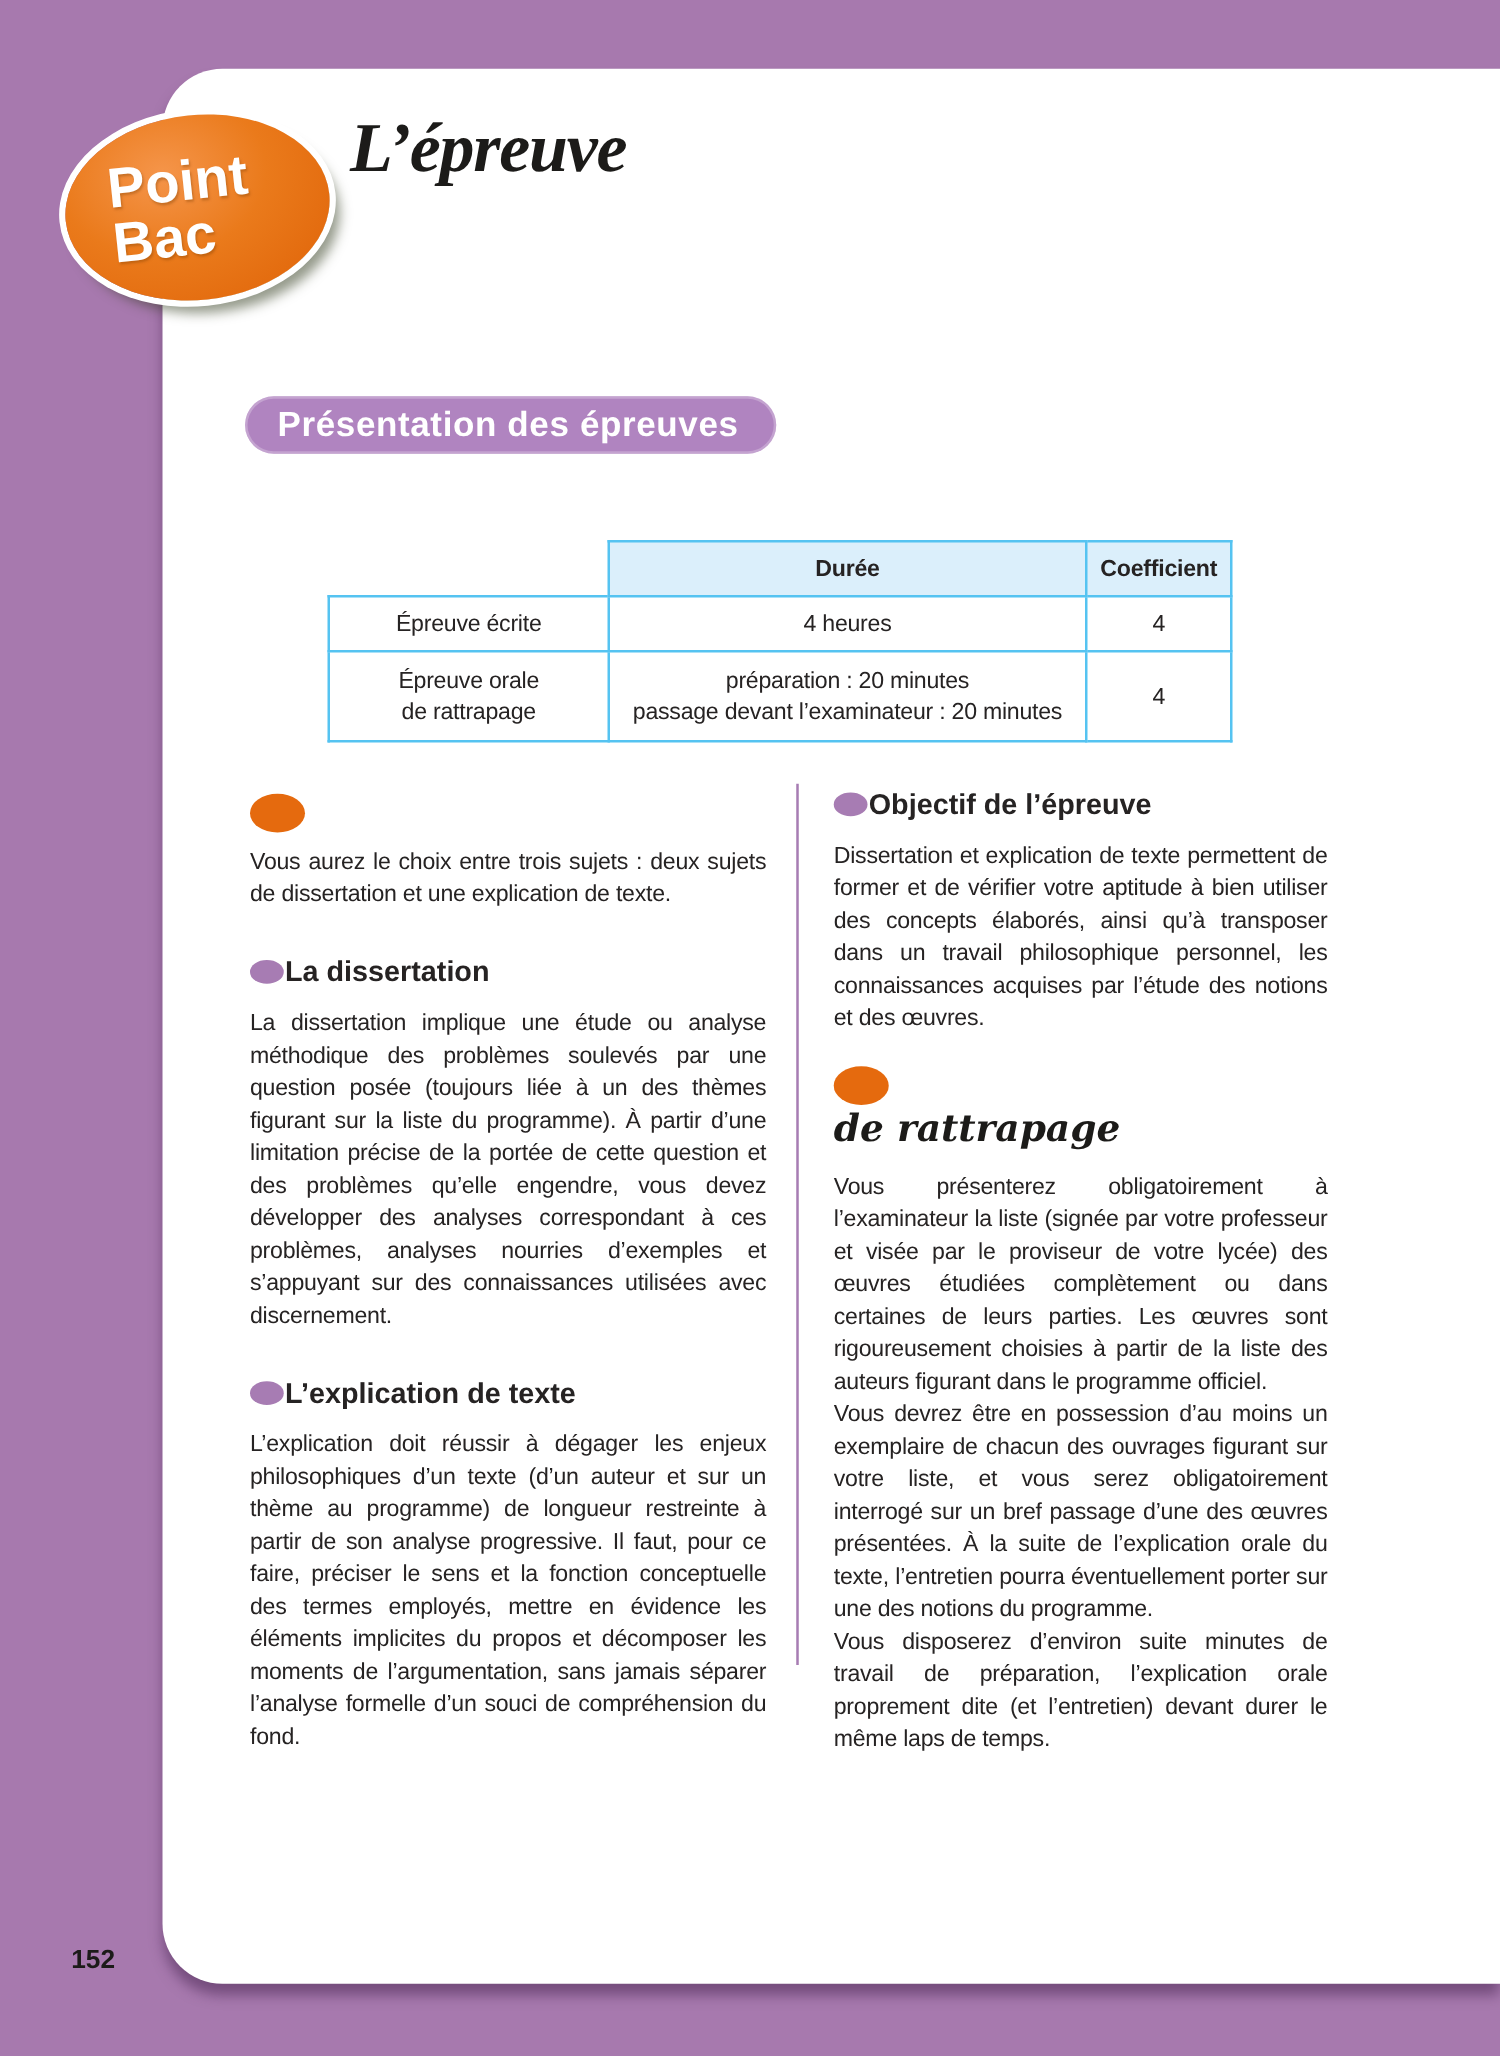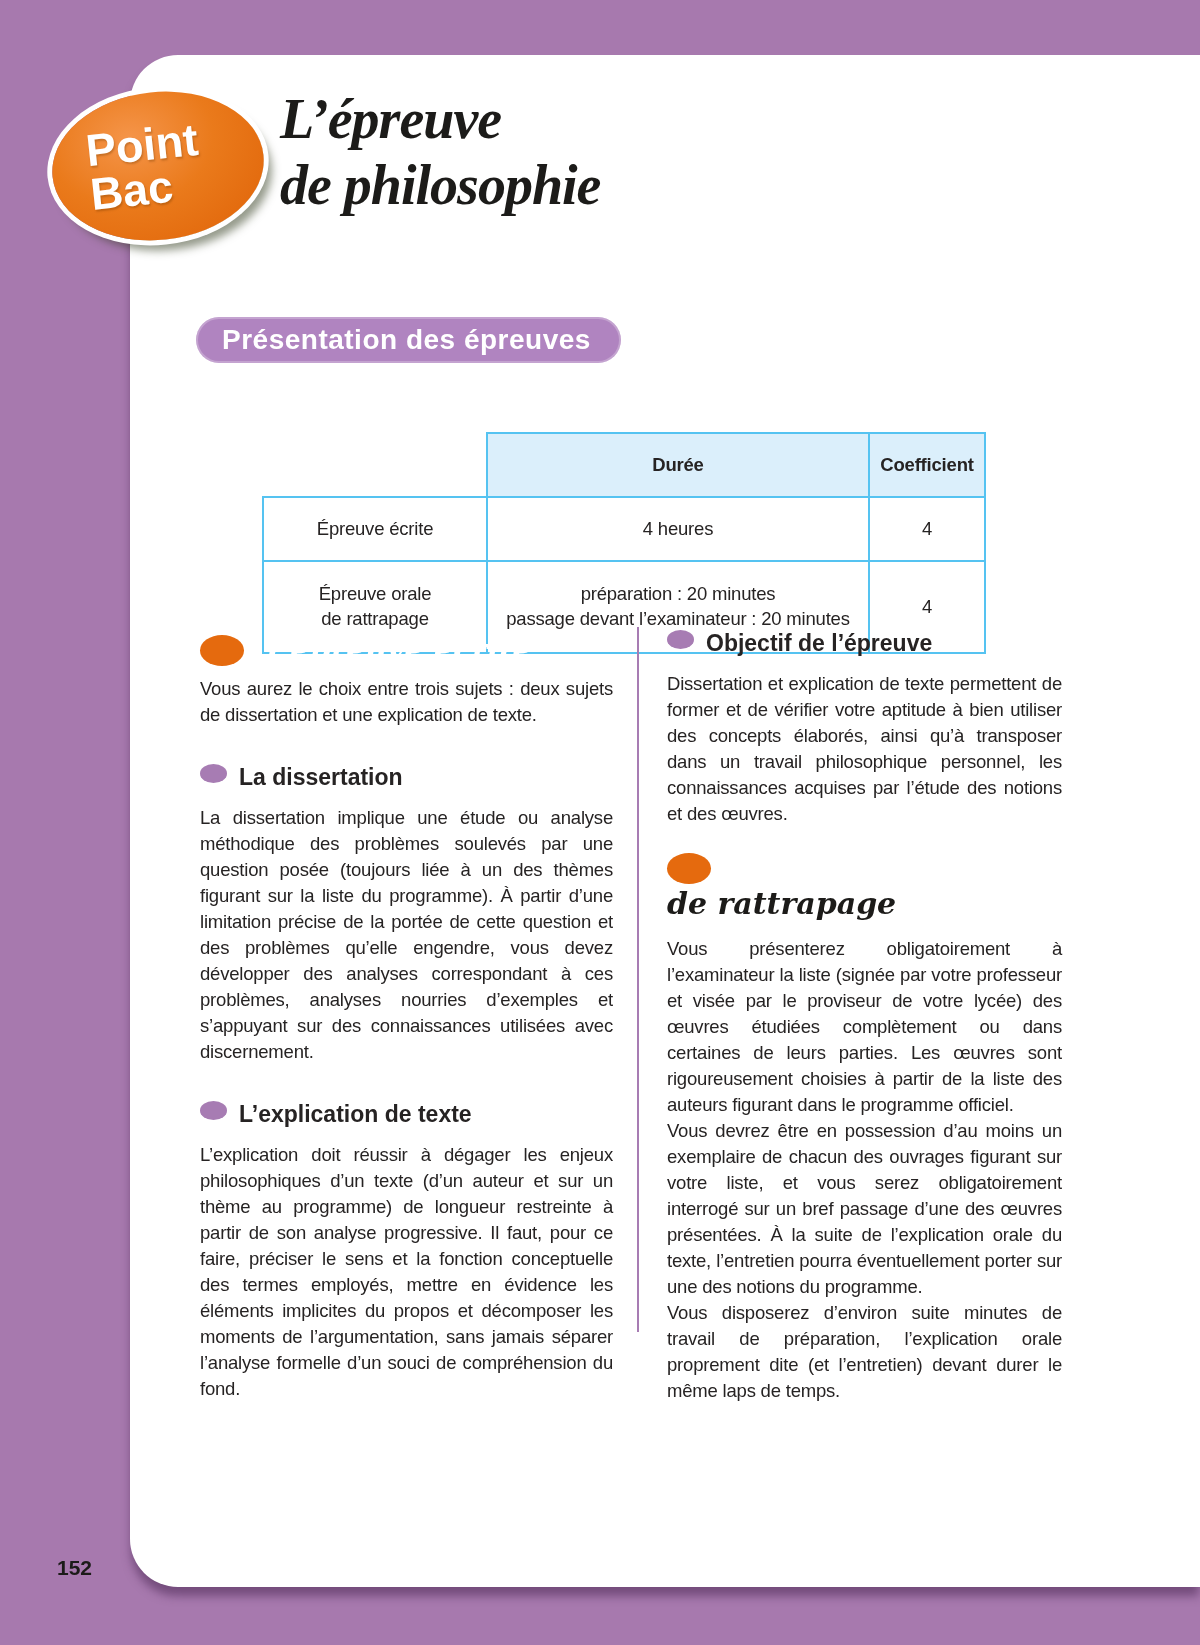--- a/index.html
+++ b/index.html
@@ -59,21 +59,21 @@
     color:#ffffff;font-weight:bold;font-size:28px;letter-spacing:.5px;
   }
   
   .exam-table{
     position:absolute;left:262px;top:432px;width:722px;z-index:4;
     border-collapse:collapse;table-layout:fixed;
     font-size:18.5px;letter-spacing:-0.2px;color:var(--text-dark);
   }
   .exam-table td,.exam-table th{
     border:2px solid var(--table-border-blue);
-    text-align:center;vertical-align:middle;padding:20px 4px;
+    text-align:center;vertical-align:middle;padding:10px 4px;
     font-weight:normal;background:#ffffff;
   }
   .exam-table th.hd{
     background:var(--table-header-bg);font-weight:bold;height:36px;
   }
   .exam-table td.blank{border:none;background:transparent;}
   .exam-table tr.r1 td{height:34px;}
   .exam-table tr.r2 td{height:63px;}
   .exam-table .cell-line{white-space:nowrap;line-height:1.35;}
   
@@ -87,21 +87,21 @@
   .h-major{
     display:flex;align-items:center;gap:22px;
     font-family:"DejaVu Serif",serif;font-style:italic;font-weight:bold;
     font-size:30px;line-height:40px;color:#ffffff;
   }
   .bullet-major{
     width:44px;height:31px;border-radius:50%;
     background:var(--accent-orange);flex-shrink:0;
   }
   .h-minor{
-    display:flex;gap:12px;
+    display:flex;align-items:center;gap:1px;
     font-weight:bold;font-size:23px;color:var(--text-dark);
     margin:36px 0 14px 0;
   }
   .bullet-minor{
     width:27px;height:19px;border-radius:50%;
     background:var(--bullet-purple);flex-shrink:0;
   }
   .body-text{
     font-size:18.5px;line-height:26px;letter-spacing:-0.2px;
     text-align:justify;color:var(--text-dark);
@@ -120,21 +120,20 @@
 
 <div class="card"></div>
 
 <div class="badge">
   <span>Point</span>
   <span>Bac</span>
 </div>
 
 <h1 class="title">
   <div>L’épreuve</div>
-  <div>de philosophie</div>
 </h1>
 
 <div class="banner">
   <span>Présentation des épreuves</span>
 </div>
 
 <table class="exam-table">
   <colgroup>
       <col style="width:224px">
       <col style="width:382px">

